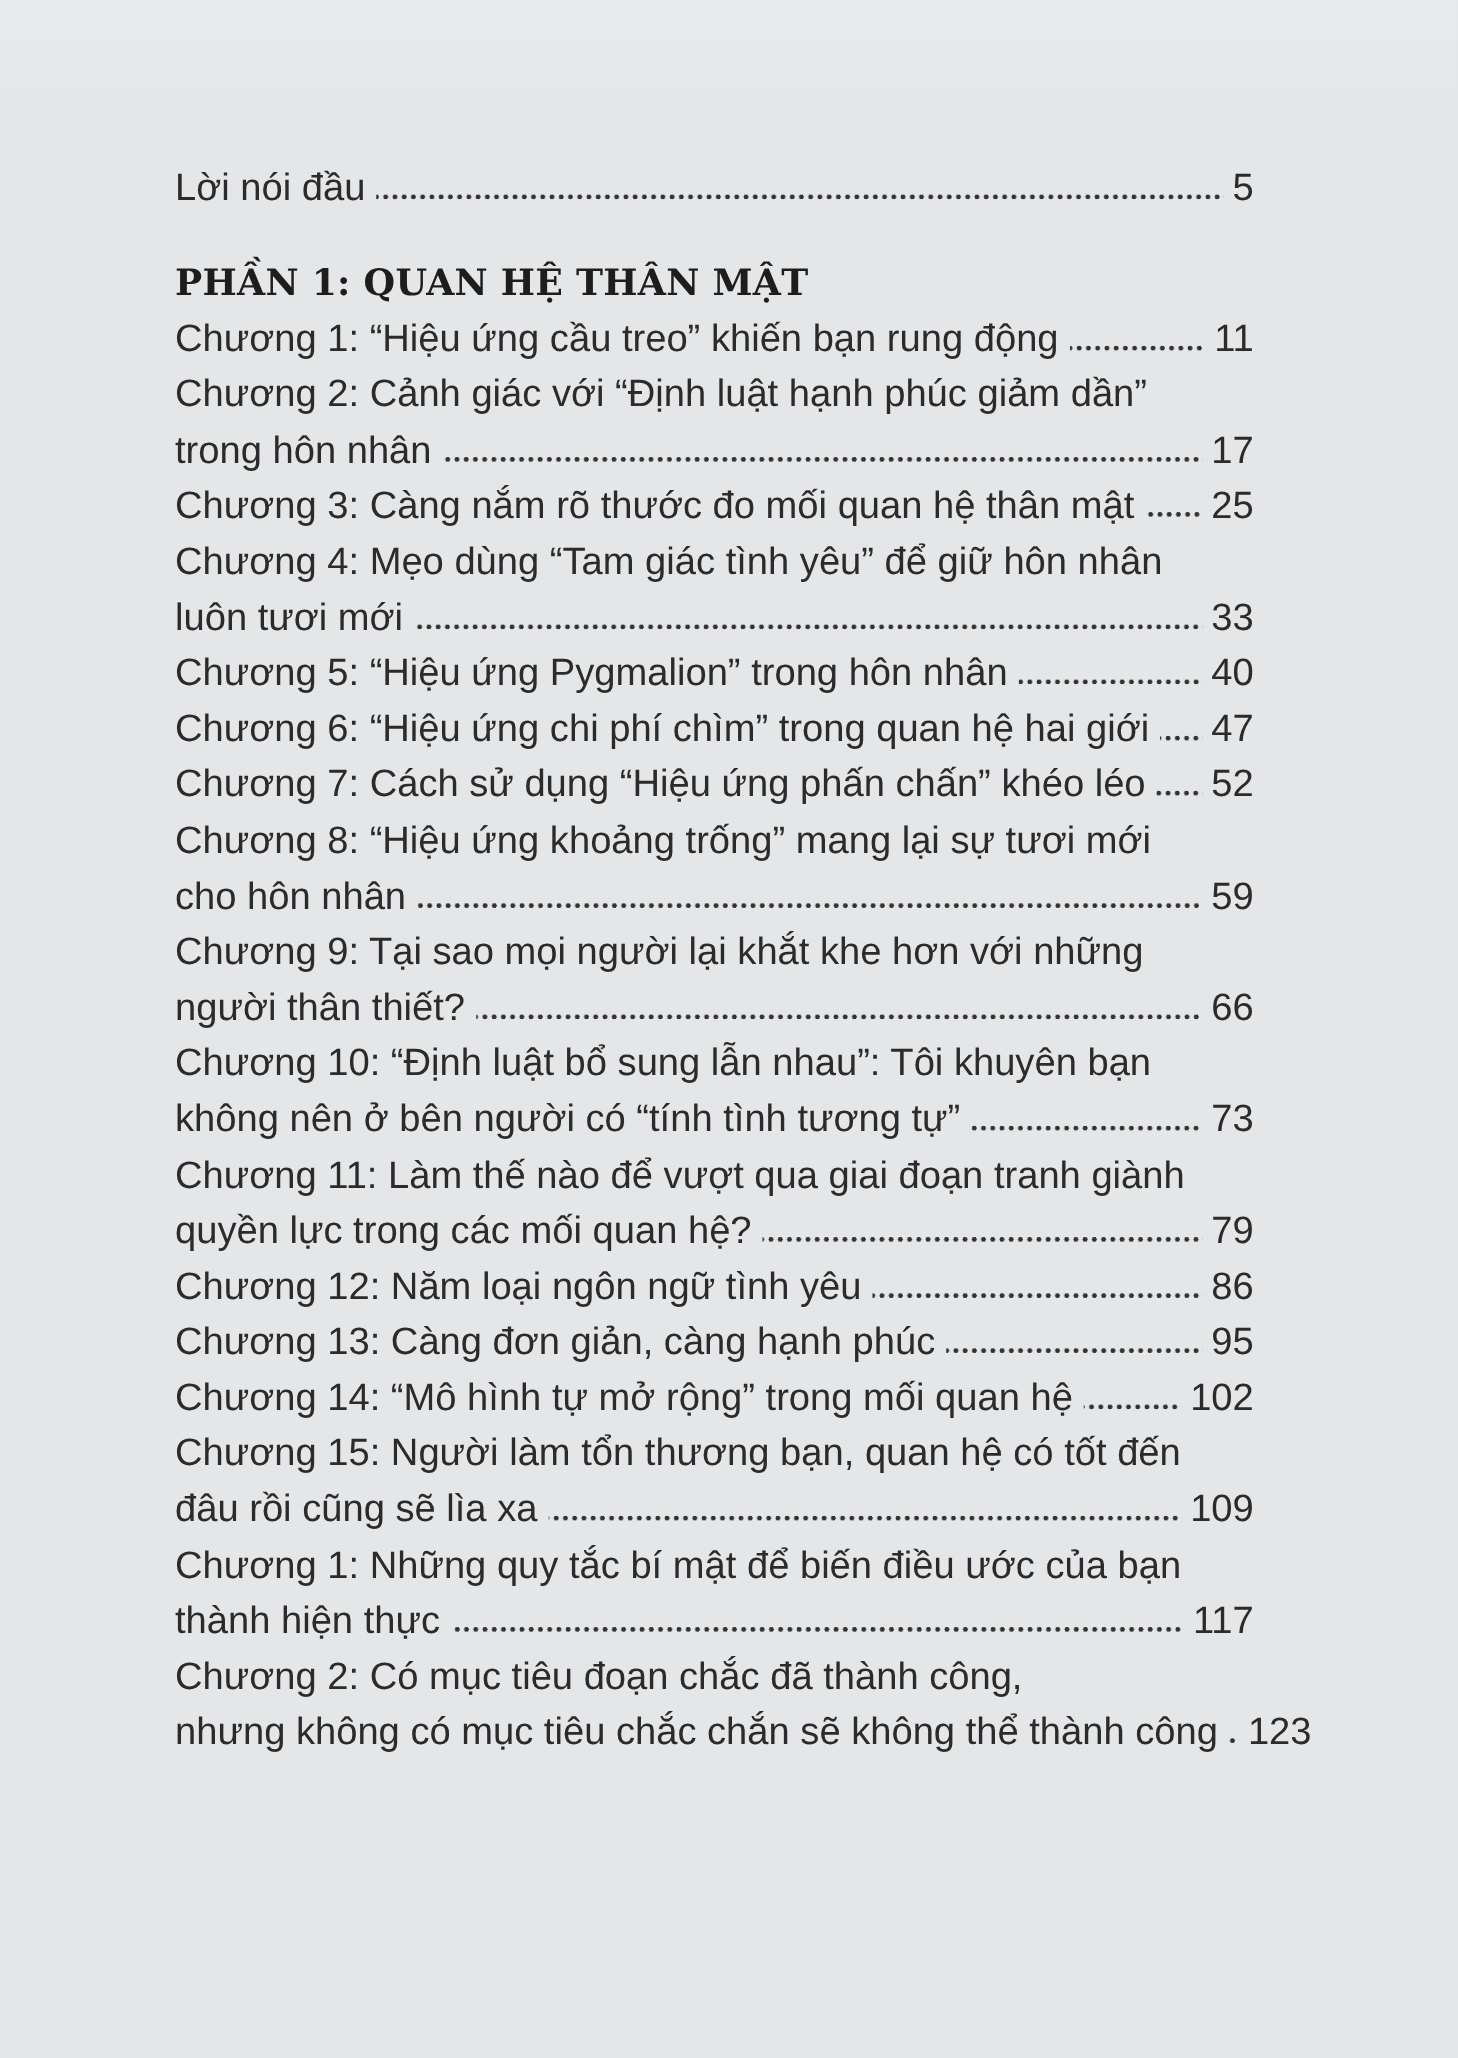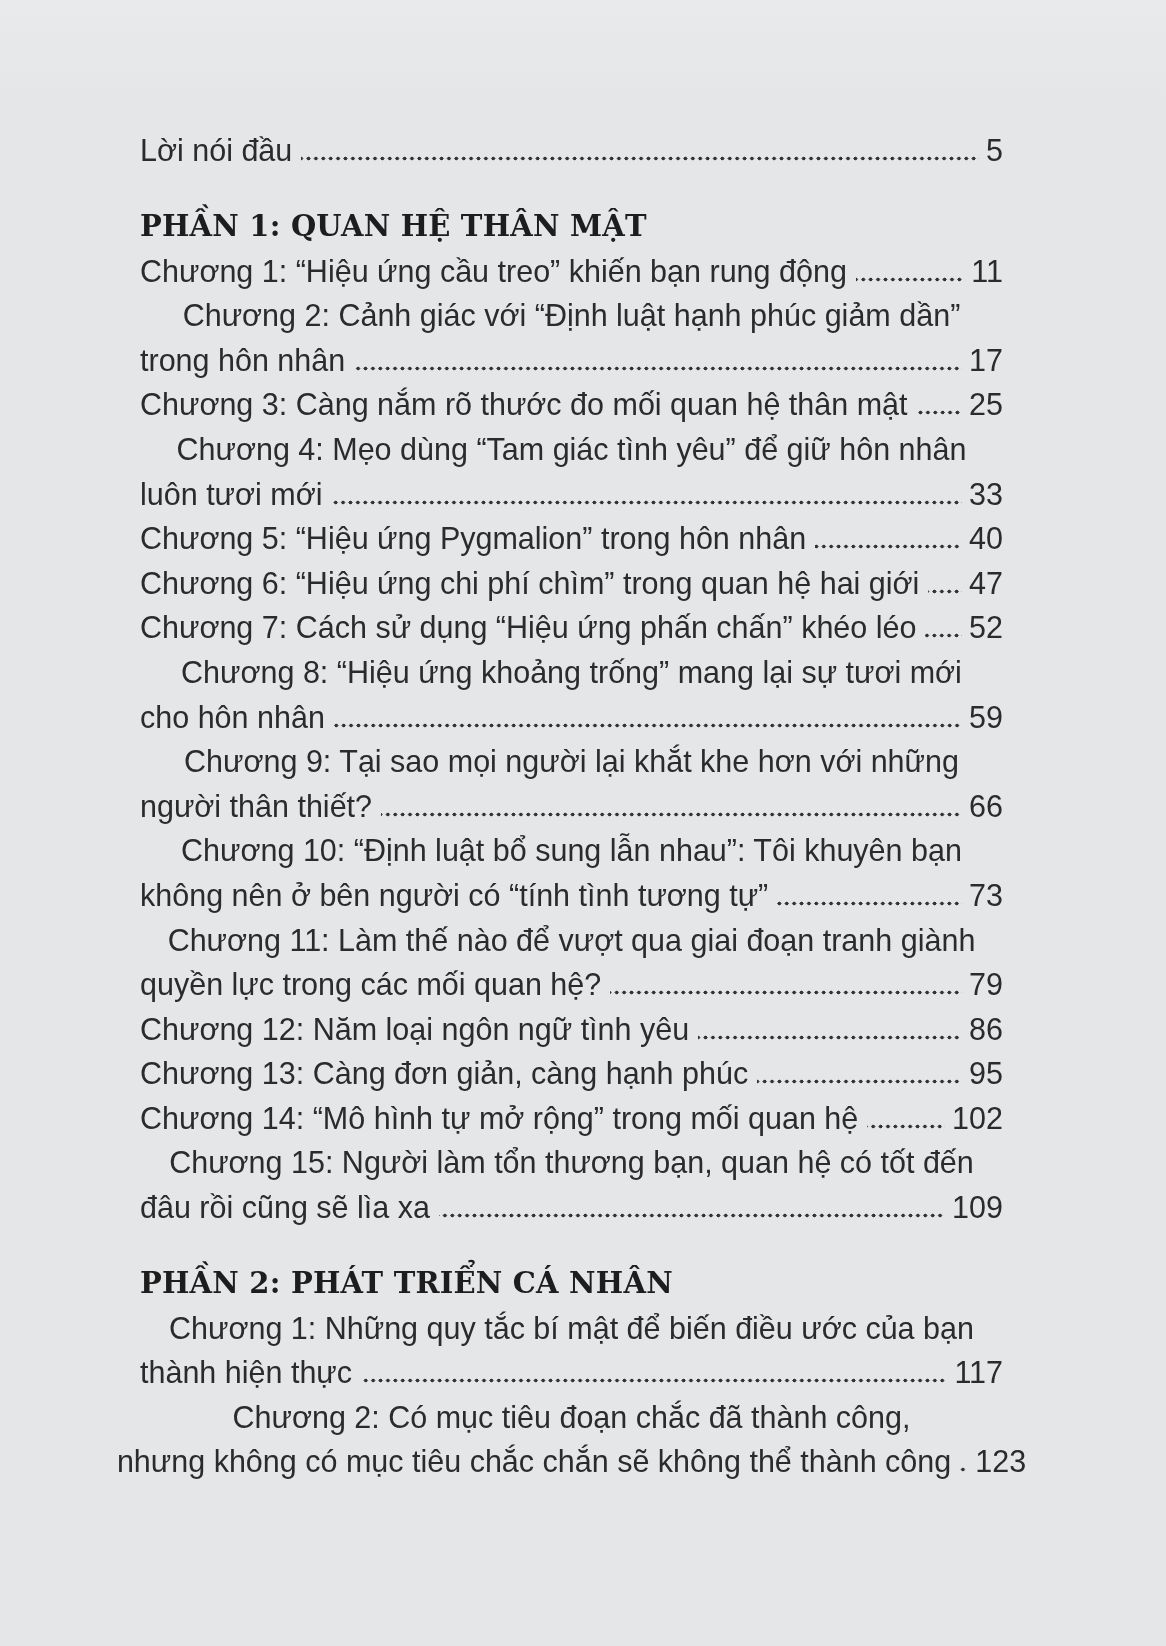--- a/index.html
+++ b/index.html
@@ -13,21 +13,20 @@
     font-family: "Liberation Sans", sans-serif;
     font-size: 30.5px;
     color: #2b2b2b;
     overflow: hidden;
   }
   .toc-row {
     display: flex;
     align-items: baseline;
     line-height: 44.6px;
     min-width: 0;
-    justify-content: center;
   }
   .toc-row .t { white-space: pre; flex: 0 1 auto; }
   .toc-row .leader {
     flex: 1 1 20px;
     min-width: 8px;
     height: 5px;
     align-self: baseline;
     margin-left: 9px;
     margin-right: 7px;
     background-image: radial-gradient(circle at 2.3px 2.5px, #323232 1.75px, rgba(0,0,0,0) 2.1px);
@@ -184,21 +183,20 @@
 
   <div class="toc-row">
     <span class="t">đâu rồi cũng sẽ lìa xa</span>
     <span class="leader"></span>
     <span class="pn">109</span>
   </div>
 </div>
   </div>
 
   <div class="section">
-    <h2 class="section-heading">PHẦN 2: PHÁT TRIỂN CÁ NHÂN</h2>
     <div class="rows">
   <div class="toc-row nopage">
     <span class="t">Chương 1: Những quy tắc bí mật để biến điều ước của bạn</span>
 
   </div>
 
   <div class="toc-row">
     <span class="t">thành hiện thực</span>
     <span class="leader"></span>
     <span class="pn">117</span>

